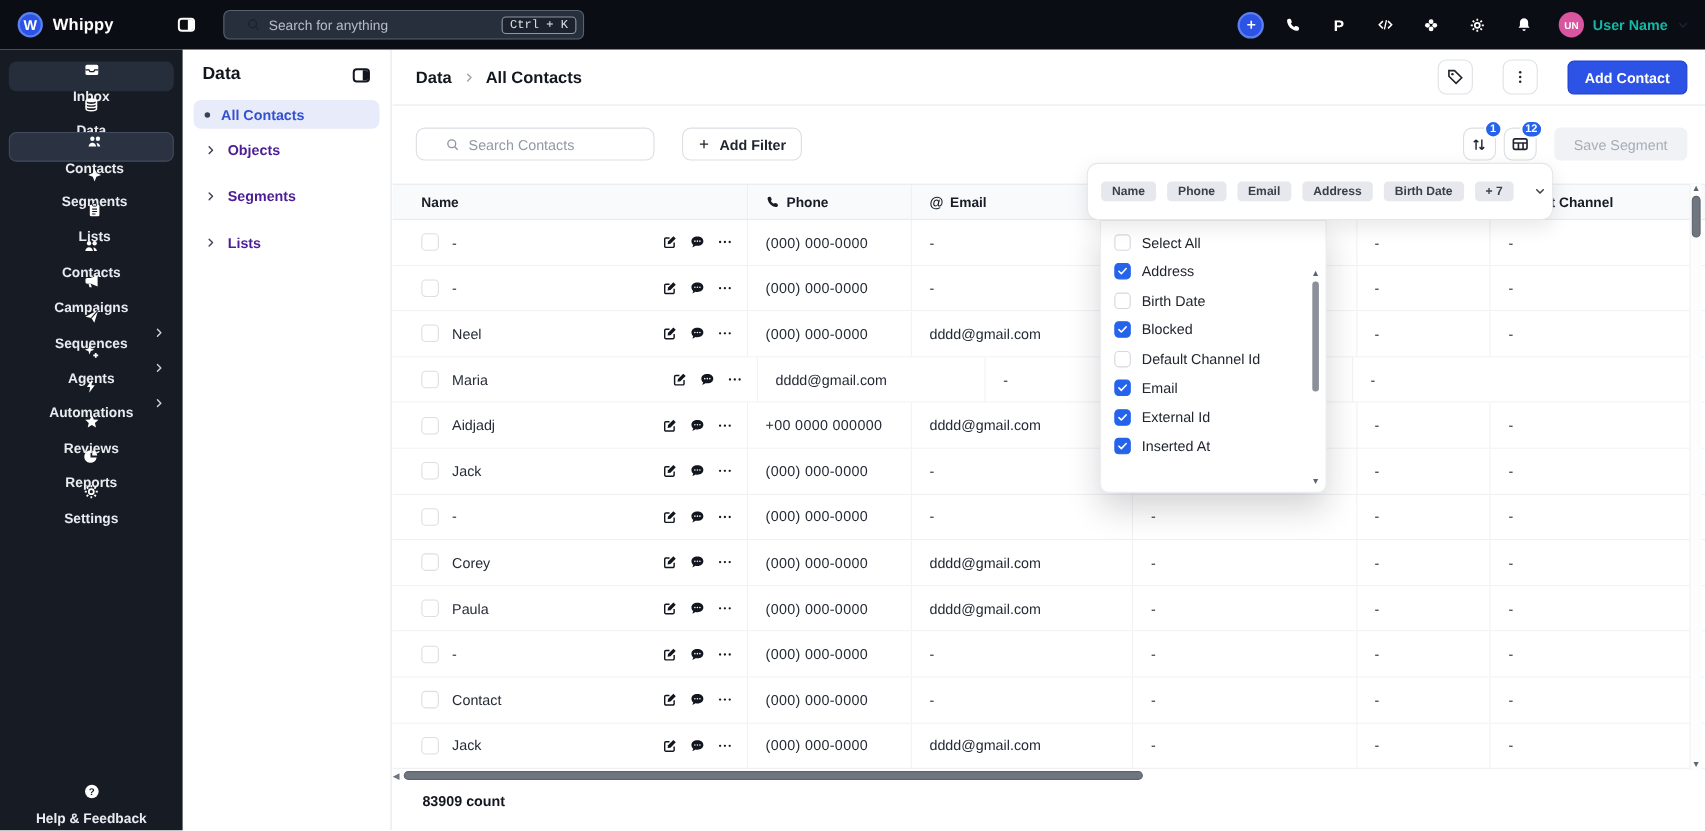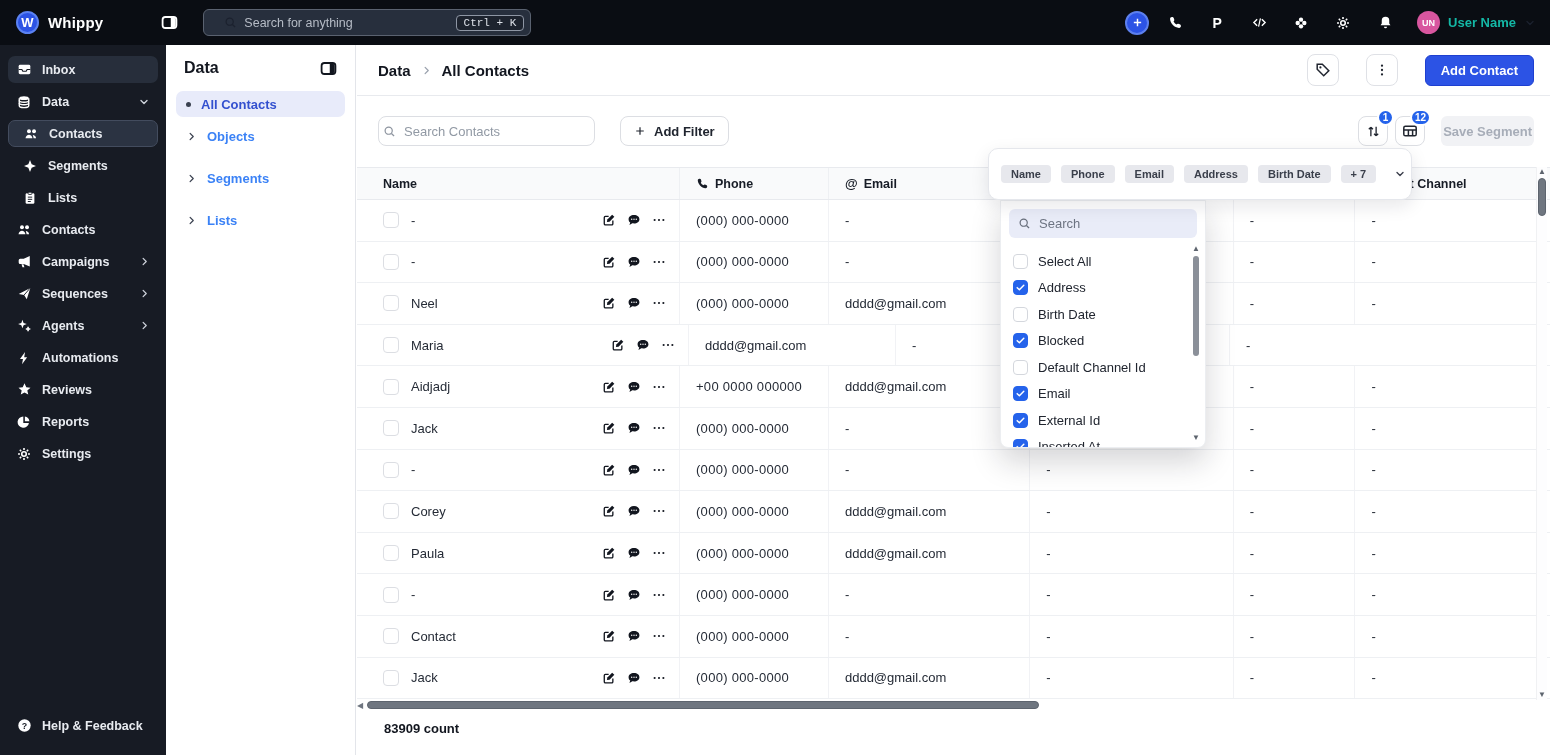--- a/index.html
+++ b/index.html
@@ -18,55 +18,55 @@
   .tb-kbd { border:1px solid #8e96a4; color:#dde1e8; border-radius:4px; font-size:11px; font-family:"Liberation Mono", monospace; padding:1px 7px; background:#1d232e; white-space:nowrap; }
   .tb-right { margin-left:auto; display:flex; align-items:center; gap:10px; padding-right:14px; }
   .tb-icon { width:32px; height:32px; display:flex; align-items:center; justify-content:center; color:#fff; cursor:pointer; }
   .tb-plus { width:24px; height:24px; border-radius:50%; background:var(--accent); border:2px solid #5d80ee; color:#fff; display:flex; align-items:center; justify-content:center; cursor:pointer; }
   .tb-user { display:flex; align-items:center; gap:8px; cursor:pointer; margin-left:6px;text-align:center; }
   .avatar { width:23px; height:23px; border-radius:50%; background:var(--avatar); color:#fff; font-size:9px; font-weight:bold; display:flex; align-items:center; justify-content:center; }
   .tb-username { color:#14b8a6; font-size:13px; font-weight:bold; }
 
   
   .sidebar { position:absolute; left:0; top:45px; width:166px; height:710px; background:var(--sidebar); z-index:40; padding:11px 8px; display:flex; flex-direction:column; }
-  .sb-item { height:27px; border-radius:7px; display:flex; align-items:center; gap:10px; padding:0 8px; color:#e8ebf0; font-size:12.5px; font-weight:bold; cursor:pointer; margin-bottom:5px; }
+  .sb-item { height:27px; border-radius:7px; display:flex; align-items:center; gap:10px; padding:0 8px; color:#e8ebf0; font-size:12.5px; font-weight:bold; cursor:pointer; margin-bottom:5px;flex-direction:column; }
   .sb-item .ic { width:16px; display:flex; justify-content:center; color:#fff; }
   .sb-item .chev { margin-left:auto; color:#cfd4dc; }
   .sb-item.hl { background:#272e3b; }
   .sb-sub { padding-left:14px; }
   .sb-sub.active { background:#2b3342; border:1px solid #434c5e; }
   .sb-spacer { flex:1; }
 
   
   .panel { position:absolute; left:166px; top:45px; width:190px; height:710px; background:#fff; border-right:1px solid #e3e5ea; z-index:30; padding:14px 10px; }
   .panel-head { display:flex; align-items:center; justify-content:space-between; padding:0 8px 14px 8px; }
   .panel-title { font-size:16px; font-weight:bold; color:#12161f; }
   .panel-toggle { color:#12161f; cursor:pointer; }
-  .p-item { height:26px; border-radius:7px; display:flex; align-items:center; gap:10px; padding:0 10px; font-size:13px; font-weight:bold; color:#3b82f6; cursor:pointer; margin-bottom:6px; }
+  .p-item { height:26px; border-radius:7px; display:flex; align-items:center; gap:10px; padding:0 10px; font-size:13px; font-weight:bold; color:#4c1d95; cursor:pointer; margin-bottom:6px; }
   .p-item .dot { width:5px; height:5px; border-radius:50%; background:#3a4150; }
   .p-item.active { background:#e8ebfa; color:#3350cf; }
   .p-item .chev { color:#3a4150; }
 
   
   .main { position:absolute; left:357px; top:45px; width:1193px; height:710px; background:#fff; }
   .crumb-row { height:51px; display:flex; align-items:center; padding:0 16px 0 21px; border-bottom:1px solid #e8eaee; }
   .crumbs { display:flex; align-items:center; gap:10px; font-size:15px; font-weight:bold; color:#12161f; }
   .crumbs .sep { color:#9aa1ad; }
   .crumb-actions { margin-left:auto; display:flex; align-items:flex-end; gap:27px;padding-left:34px; }
   .sq-btn { width:32px; height:32px; border:1px solid #dfe1e6; border-radius:8px; background:#fff; display:flex; align-items:center; justify-content:center; color:#20252f; cursor:pointer; }
   .primary-btn { height:31px; padding:0 15px; border-radius:6px; background:var(--accent); color:#fff; font-size:13px; font-weight:bold; display:flex; align-items:center; cursor:pointer; border:1px solid #1e3fd0; }
 
   .toolbar { height:70px; display:flex; align-items:center; padding:0 16px 0 21px; }
-  .search-box { width:217px; height:30px; border:1px solid #dcdee3; border-radius:8px; display:flex; align-items:center; gap:8px; padding:0 4px; color:#8d949f; }
+  .search-box { width:217px; height:30px; border:1px solid #dcdee3; border-radius:8px; display:flex; align-items:center; gap:8px; padding:0 26px; color:#8d949f; }
   .search-box .ph { font-size:13px; color:#9199a4; }
   .filter-btn { margin-left:25px; height:30px; padding:0 13px; border:1px solid #dcdee3; border-radius:8px; display:flex; align-items:center; gap:8px; font-size:13px; font-weight:bold; color:#20252f; background:#fff; cursor:pointer; }
   .toolbar-right { margin-left:auto; display:flex; align-items:center; gap:7px; }
   .tool-sq { position:relative; width:30px; height:30px; border:1px solid #dcdee3; border-radius:8px; background:#fff; display:flex; align-items:center; justify-content:center; color:#20252f; cursor:pointer; }
   .badge { position:absolute; top:-8px; right:-7px; min-width:17px; height:17px; border-radius:9px; background:var(--badge); border:2px solid #fff; color:#fff; font-size:10px; font-weight:bold; display:flex; align-items:center; justify-content:center; padding:0 3px; }
-  .save-btn { height:30px; padding:0 2px; margin-left:9px; border-radius:6px; background:#f1f2f5; color:#a7adb8; font-size:13px; font-weight:bold; display:flex; align-items:center; cursor:default; }
+  .save-btn { height:30px; padding:0 18px; margin-left:9px; border-radius:6px; background:#f1f2f5; color:#a7adb8; font-size:13px; font-weight:normal; display:flex; align-items:center; cursor:default; }
 
   
   .table { position:absolute; left:0; top:122px; width:1193px; }
   .t-head { display:flex; height:33px; background:#f9fafb; border-top:1px solid #e8eaee; border-bottom:1px solid #e8eaee; }
   .t-hcell { display:flex; align-items:center; gap:6px; font-size:12.5px; font-weight:bold; color:#171c26; border-right:1px solid #eef0f3; padding-left:16px; }
   .t-row { display:flex; height:41.6px; border-bottom:1px solid #eef0f3; background:#fff; }
   .t-cell { display:flex; align-items:center; font-size:13px; color:#252b36; border-right:1px solid #f1f2f5; padding-left:16px; overflow:hidden; white-space:nowrap; }
   .c-name { width:332px; padding-left:26px; gap:12px; }
   .c-phone { width:153px; }
   .c-email { width:207px; }
@@ -924,29 +924,20 @@
     <span class="chip">Address</span>
     <span class="chip">Birth Date</span>
     <span class="chip more">+ 7</span>
     <span class="chips-chev">
       <svg width="12" height="12" viewBox="0 0 16 16" fill="none">
         <path d="M4 6l4 4 4-4" stroke="currentColor" stroke-width="1.8" stroke-linecap="round" stroke-linejoin="round"></path>
       </svg>
     </span>
   </div>
 <div class="dropdown">
-  <div class="dd-search">
-    <span style="display: flex;">
-        <svg width="13" height="13" viewBox="0 0 16 16" fill="none">
-          <circle cx="7" cy="7" r="4.4" stroke="currentColor" stroke-width="1.5"></circle>
-          <line x1="10.4" y1="10.4" x2="13.6" y2="13.6" stroke="currentColor" stroke-width="1.5"></line>
-        </svg>
-      </span>
-    <span class="ph">Search</span>
-  </div>
   <div class="dd-list" id="dd-list">
       <div class="dd-opt">
         <span class="dd-check"></span>
         <span>Select All</span>
       </div>
       <div class="dd-opt">
         <span class="dd-check on">
           <svg width="11" height="11" viewBox="0 0 16 16" fill="none">
             <path d="M3.2 8.2 6.4 11.4 12.8 4.6" stroke="#fff" stroke-width="2.1" stroke-linecap="round" stroke-linejoin="round"></path>
           </svg>

